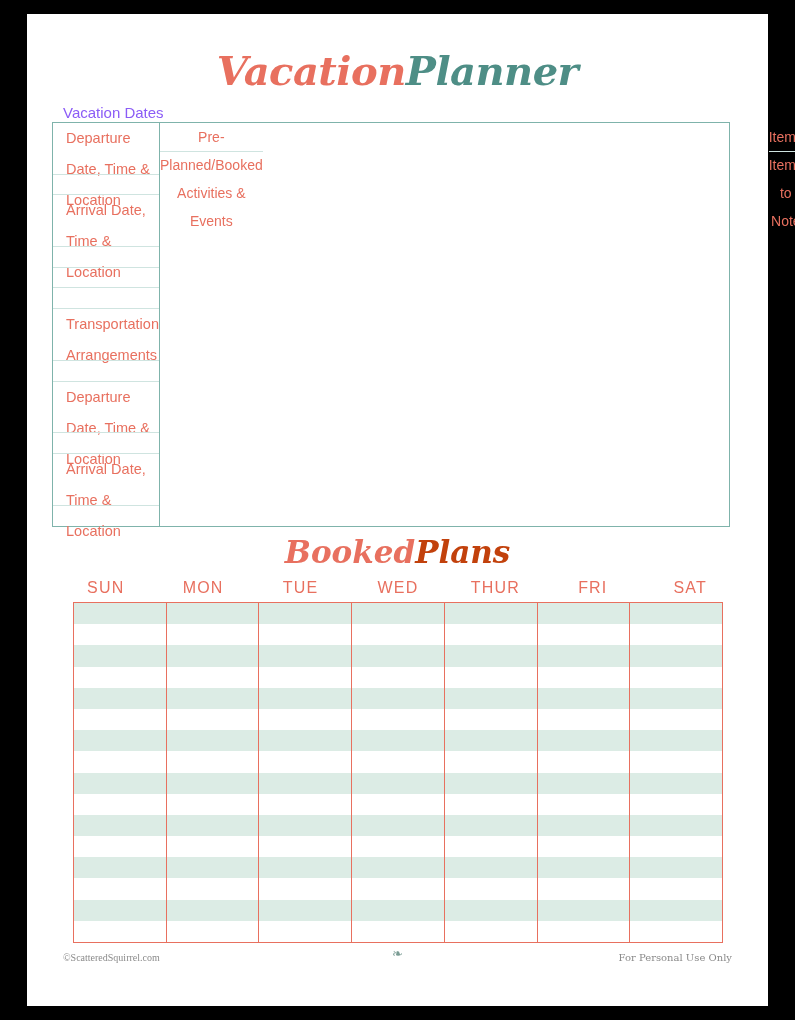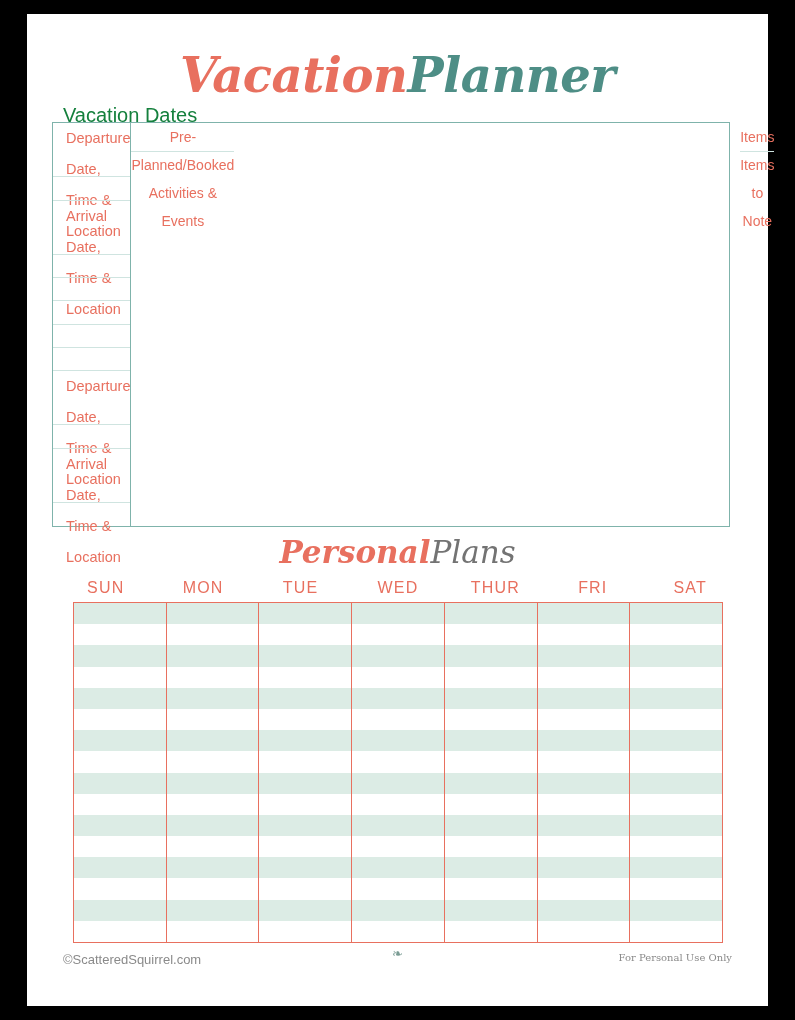--- a/index.html
+++ b/index.html
@@ -24,40 +24,40 @@
   }
 
   
   .title-wrap {
     text-align: center;
     padding-top: 33px;
   }
   .script-title {
     font-family: "DejaVu Serif", serif;
     font-style: italic;
-    font-size: 48px;
+    font-size: 40px;
     letter-spacing: -0.5px;
     white-space: nowrap;
   }
   .script-title .part-a {
     color: #e8705f;
     font-weight: bold;
   }
   .script-title .part-b {
     color: #4e8e86;
     font-weight: bold;
   }
 
   
   .section-label {
     position: absolute;
     left: 36px;
     top: 90px;
-    font-size: 20px;
-    color: #15803d;
+    font-size: 15px;
+    color: #8b5cf6;
     font-family: "Liberation Sans", sans-serif;
   }
 
   .vac-table {
     position: absolute;
     left: 25px;
     top: 108px;
     width: 678px;
     height: 405px;
     border: 1px solid #7fb3ab;
@@ -119,21 +119,21 @@
     top: 520px;
     width: 100%;
     text-align: center;
   }
   .gp-title {
     font-family: "DejaVu Serif", serif;
     font-style: italic;
     font-size: 31px;
   }
   .gp-title .part-a { color: #e8705f; font-weight: bold; }
-  .gp-title .part-b { color: #737373; font-weight: normal; }
+  .gp-title .part-b { color: #c2410c; font-weight: bold; }
 
   .day-head {
     position: absolute;
     left: 46px;
     top: 565px;
     width: 650px;
     display: flex;
     gap: 32px;
   }
   .day-head div {
@@ -165,23 +165,23 @@
     box-sizing: border-box;
   }
   .cell-green { background: #dcece5; }
   .cell-white { background: #ffffff; }
 
   
   .footer-left {
     position: absolute;
     left: 36px;
     top: 938px;
-    font-size: 13px;
+    font-size: 10px;
     color: #8a8a8a;
-    font-family: Liberation Sans, sans-serif;
+    font-family: Liberation Serif, serif;
   }
   .footer-right {
     position: absolute;
     right: 36px;
     top: 938px;
     font-size: 10px;
     color: #8a8a8a;
     font-family: "DejaVu Serif", serif;
   }
   .footer-mark {
@@ -214,20 +214,21 @@
       <div class="vac-row blank-row"></div>
       <div class="vac-row blank-row"></div>
 
       <div class="vac-row lbl-row">Arrival Date, Time &amp; Location</div>
       <div class="vac-row blank-row"></div>
       <div class="vac-row blank-row"></div>
 
       <div class="vac-row blank-row"></div>
       <div class="vac-row blank-row"></div>
 
+      <div class="vac-row lbl-row">Transportation Arrangements</div>
       <div class="vac-row blank-row"></div>
       <div class="vac-row blank-row"></div>
 
       <div class="vac-row lbl-row">Departure Date, Time &amp; Location</div>
       <div class="vac-row blank-row"></div>
       <div class="vac-row blank-row"></div>
 
       <div class="vac-row lbl-row">Arrival Date, Time &amp; Location</div>
       <div class="vac-row blank-row"></div>
       <div class="vac-row blank-row"></div>
@@ -256,21 +257,21 @@
       <div class="r-band band-white"></div>
       <div class="r-band band-green"></div>
       <div class="r-band band-white"></div>
       <div class="r-band band-green"></div>
       <div class="r-band band-white"></div>
     </div>
   </div>
 
   <div class="gp-title-wrap">
     <span class="gp-title">
-      <span class="part-a">Personal</span><span class="part-b">Plans</span>
+      <span class="part-a">Booked</span><span class="part-b">Plans</span>
     </span>
   </div>
 
   <div class="day-head">
     <div>SUN</div>
     <div>MON</div>
     <div>TUE</div>
     <div>WED</div>
     <div>THUR</div>
     <div>FRI</div>

